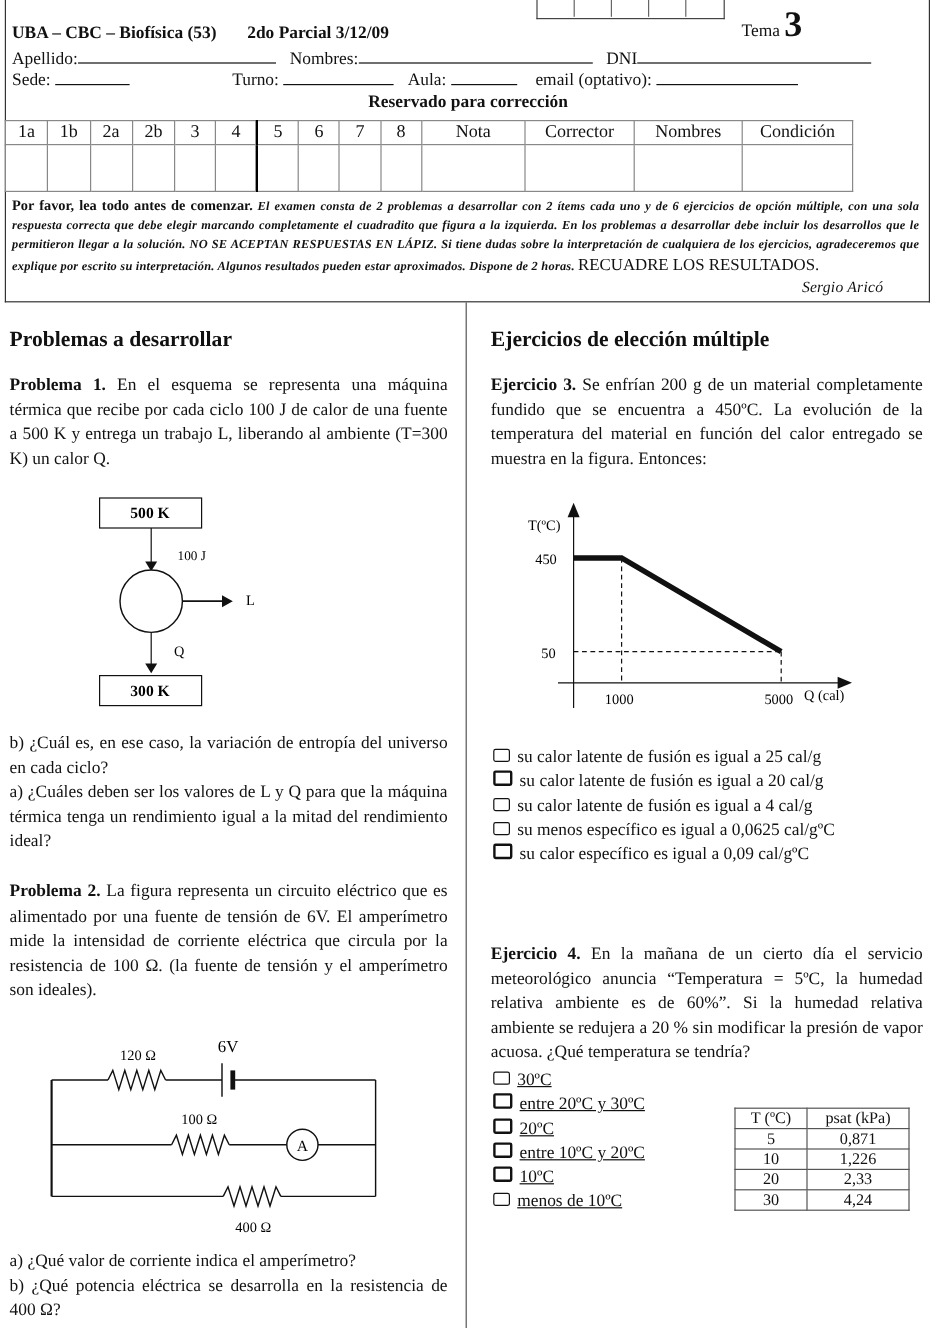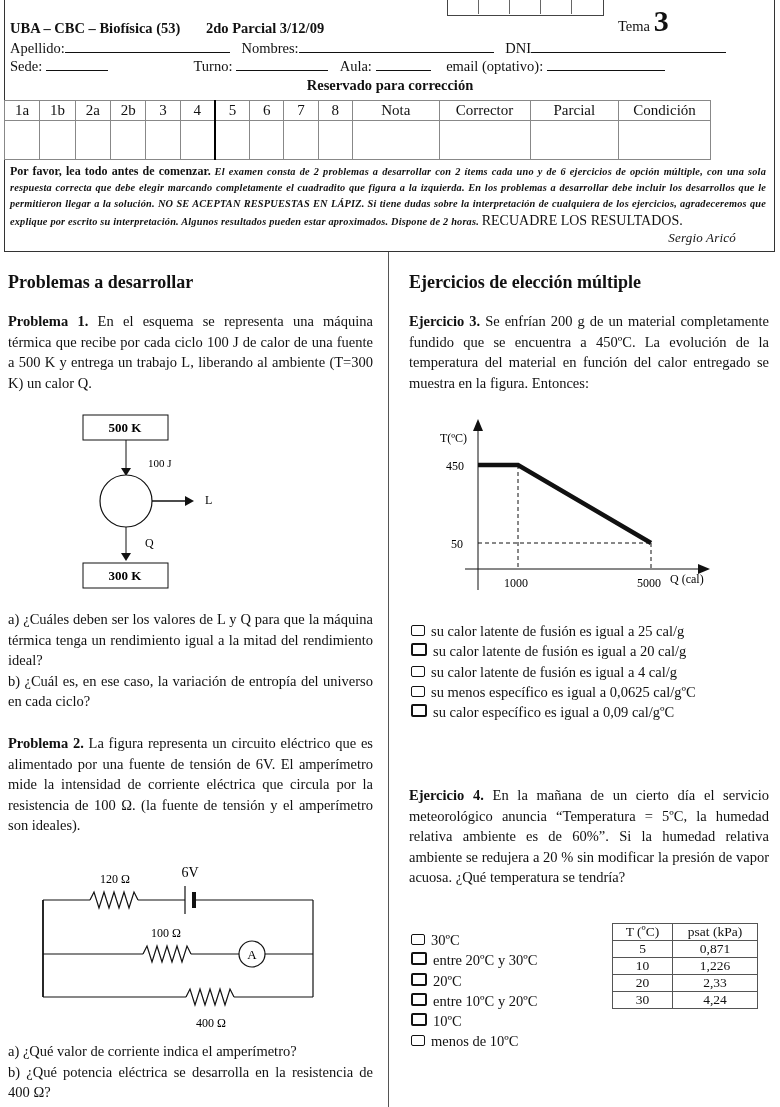--- a/index.html
+++ b/index.html
@@ -82,21 +82,21 @@
     <td style="width:38px">2a</td>
     <td style="width:38px">2b</td>
     <td style="width:38px">3</td>
     <td style="width:38px">4</td>
     <td class="thick" style="width:38px">5</td>
     <td style="width:38px">6</td>
     <td style="width:38px">7</td>
     <td style="width:38px">8</td>
     <td style="width:96px">Nota</td>
     <td style="width:96px">Corrector</td>
-    <td style="width:96px">Parcial</td>
+    <td style="width:96px">Nombres</td>
     <td style="width:96px">Condición</td>
   </tr>
   <tr class="v">
     <td></td>
         <td></td>
     <td></td>
         <td></td>
     <td></td>
         <td></td>
     <td class="thick"></td>
@@ -139,22 +139,22 @@
   <polygon points="125,96 134,101 125,106" fill="#111"></polygon>
   <text x="145" y="104" font-size="12">L</text>
   <line x1="66" y1="127" x2="66" y2="155" stroke="#111"></line>
   <polygon points="61,153 71,153 66,161" fill="#111"></polygon>
   <text x="85" y="147" font-size="12">Q</text>
   <rect x="23" y="163" width="85" height="25" fill="#fff" stroke="#111" stroke-width="1"></rect>
   <text x="65" y="180" text-anchor="middle" font-size="13" font-weight="bold">300 K</text>
 </svg>
 
 <div class="abs col" style="left:8px;top:609px;width:365px;">
+  <div>b) ¿Cuál es, en ese caso, la variación de entropía del universo en cada ciclo?</div>
   <div>a) ¿Cuáles deben ser los valores de L y Q para que la máquina térmica tenga un rendimiento igual a la mitad del rendimiento ideal?</div>
-  <div>b) ¿Cuál es, en ese caso, la variación de entropía del universo en cada ciclo?</div>
 </div>
 
 <div class="abs col" style="left:8px;top:733px;width:365px;">
   <b>Problema 2.</b>
   <span>La figura representa un circuito eléctrico que es alimentado por una fuente de tensión de 6V. El amperímetro mide la intensidad de corriente eléctrica que circula por la resistencia de 100 Ω. (la fuente de tensión y el amperímetro son ideales).</span>
 </div>
 
 <svg class="abs" style="left:30px;top:855px;" width="300" height="180">
   <g stroke="#111" fill="none" stroke-width="1.2">
 
@@ -225,21 +225,21 @@
   <div class="opt"><span class="cb thin"></span><span>su calor latente de fusión es igual a 4 cal/g</span></div>
   <div class="opt"><span class="cb thin"></span><span>su menos específico es igual a 0,0625 cal/gºC</span></div>
   <div class="opt"><span class="cb"></span><span>su calor específico es igual a 0,09 cal/gºC</span></div>
 </div>
 
 <div class="abs col" style="left:409px;top:785px;width:360px;">
   <b>Ejercicio 4.</b>
   <span>En la mañana de un cierto día el servicio meteorológico anuncia “Temperatura = 5ºC, la humedad relativa ambiente es de 60%”. Si la humedad relativa ambiente se redujera a 20 % sin modificar la presión de vapor acuosa. ¿Qué temperatura se tendría?</span>
 </div>
 
-<div class="abs" style="left:411px;top:930px;">
+<div class="abs" style="left:411px;top:890px;text-decoration:underline;">
   <div class="opt"><span class="cb thin"></span><span>30ºC</span></div>
   <div class="opt"><span class="cb"></span><span>entre 20ºC y 30ºC</span></div>
   <div class="opt"><span class="cb"></span><span>20ºC</span></div>
   <div class="opt"><span class="cb"></span><span>entre 10ºC y 20ºC</span></div>
   <div class="opt"><span class="cb"></span><span>10ºC</span></div>
   <div class="opt"><span class="cb thin"></span><span>menos de 10ºC</span></div>
 </div>
 
 <table id="psat-table" class="abs">
   <tbody>

